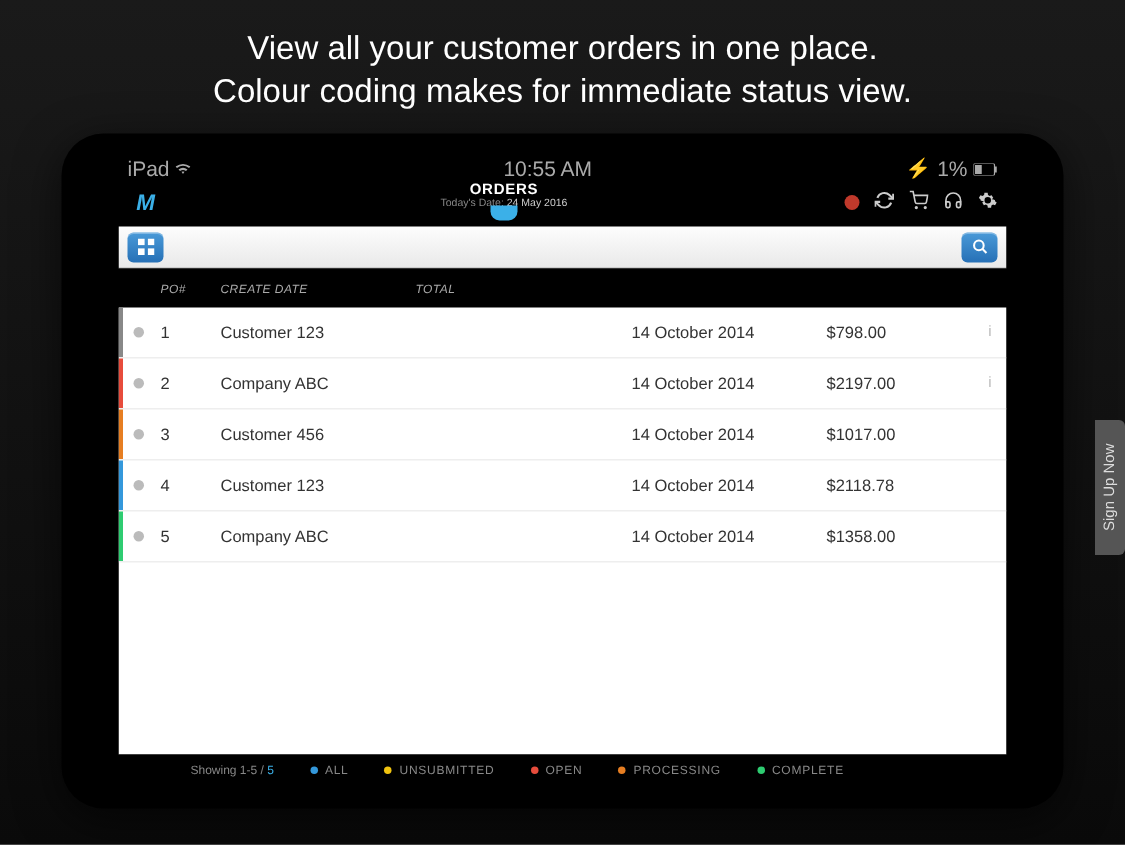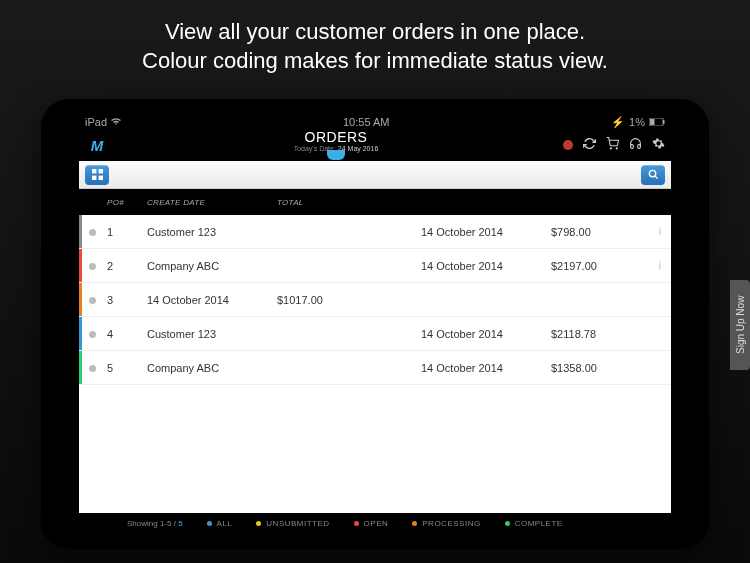--- a/index.html
+++ b/index.html
@@ -7,21 +7,21 @@
       width: 750px;
       height: 563px;
       background: linear-gradient(180deg, #1a1a1a 0%, #0a0a0a 100%);
       font-family: -apple-system, "Helvetica Neue", Arial, sans-serif;
       position: relative;
       overflow: hidden;
     }
     .marketing-text {
       color: #fff;
       text-align: center;
-      padding: 18px 40px 24px;
+      padding: 18px 40px 14px;
       font-size: 22px;
       font-weight: 300;
       line-height: 1.3;
     }
     .tablet-frame {
       width: 668px;
       height: 450px;
       margin: 0 auto;
       background: #000;
       border-radius: 28px;
@@ -40,21 +40,21 @@
     }
     
     .ios-statusbar {
       height: 14px;
       background: #000;
       color: #aaa;
       display: flex;
       align-items: center;
       justify-content: space-between;
       padding: 0 6px;
-      font-size: 11px;
+      font-size: 14px;
     }
     .ios-left, .ios-right { display: flex; align-items: center; gap: 4px; }
     .ios-center { font-weight: 500; }
     
     .app-header {
       height: 32px;
       background: #000;
       display: flex;
       align-items: center;
       justify-content: space-between;
@@ -63,21 +63,21 @@
     }
     .logo-box {
       width: 24px; height: 24px;
       display: flex; align-items: center; justify-content: center;
       color: #3bb0e8;
       font-weight: bold;
       font-size: 15px;
       font-style: italic;
     }
     .header-center { text-align: center; font-size: 8px; }
-    .header-center .title { font-size: 14px; font-weight: 400; letter-spacing: 0.5px; }
+    .header-center .title { font-size: 10px; font-weight: 700; letter-spacing: 0.5px; }
     .header-center .subtitle { color: #888; font-size: 7px; }
     .header-right { display: flex; align-items: center; gap: 10px; }
     .header-icon { color: #ccc; font-size: 12px; cursor: pointer; }
     .notif-badge { width: 10px; height: 10px; background: #c0392b; border-radius: 50%; display: inline-block; }
     .sync-pill {
       display: inline-block;
       background: #3bb0e8;
       height: 10px;
       width: 18px;
       border-radius: 0 0 6px 6px;
@@ -293,20 +293,21 @@
         <div class="col-po">2</div>
         <div class="col-company">Company ABC</div>
         <div class="col-date">14 October 2014</div>
         <div class="col-total">$2197.00</div>
         <div class="col-action row-action">i</div>
       </div>
       <div class="table-row">
         <div class="row-stripe" style="background:#e67e22"></div>
         <div class="col-status"><span class="status-dot"></span></div>
         <div class="col-po">3</div>
+        <div class="col-company">Customer 456</div>
         <div class="col-date">14 October 2014</div>
         <div class="col-total">$1017.00</div>
         <div class="col-action row-action"></div>
       </div>
       <div class="table-row">
         <div class="row-stripe" style="background:#3498db"></div>
         <div class="col-status"><span class="status-dot"></span></div>
         <div class="col-po">4</div>
         <div class="col-company">Customer 123</div>
         <div class="col-date">14 October 2014</div>

